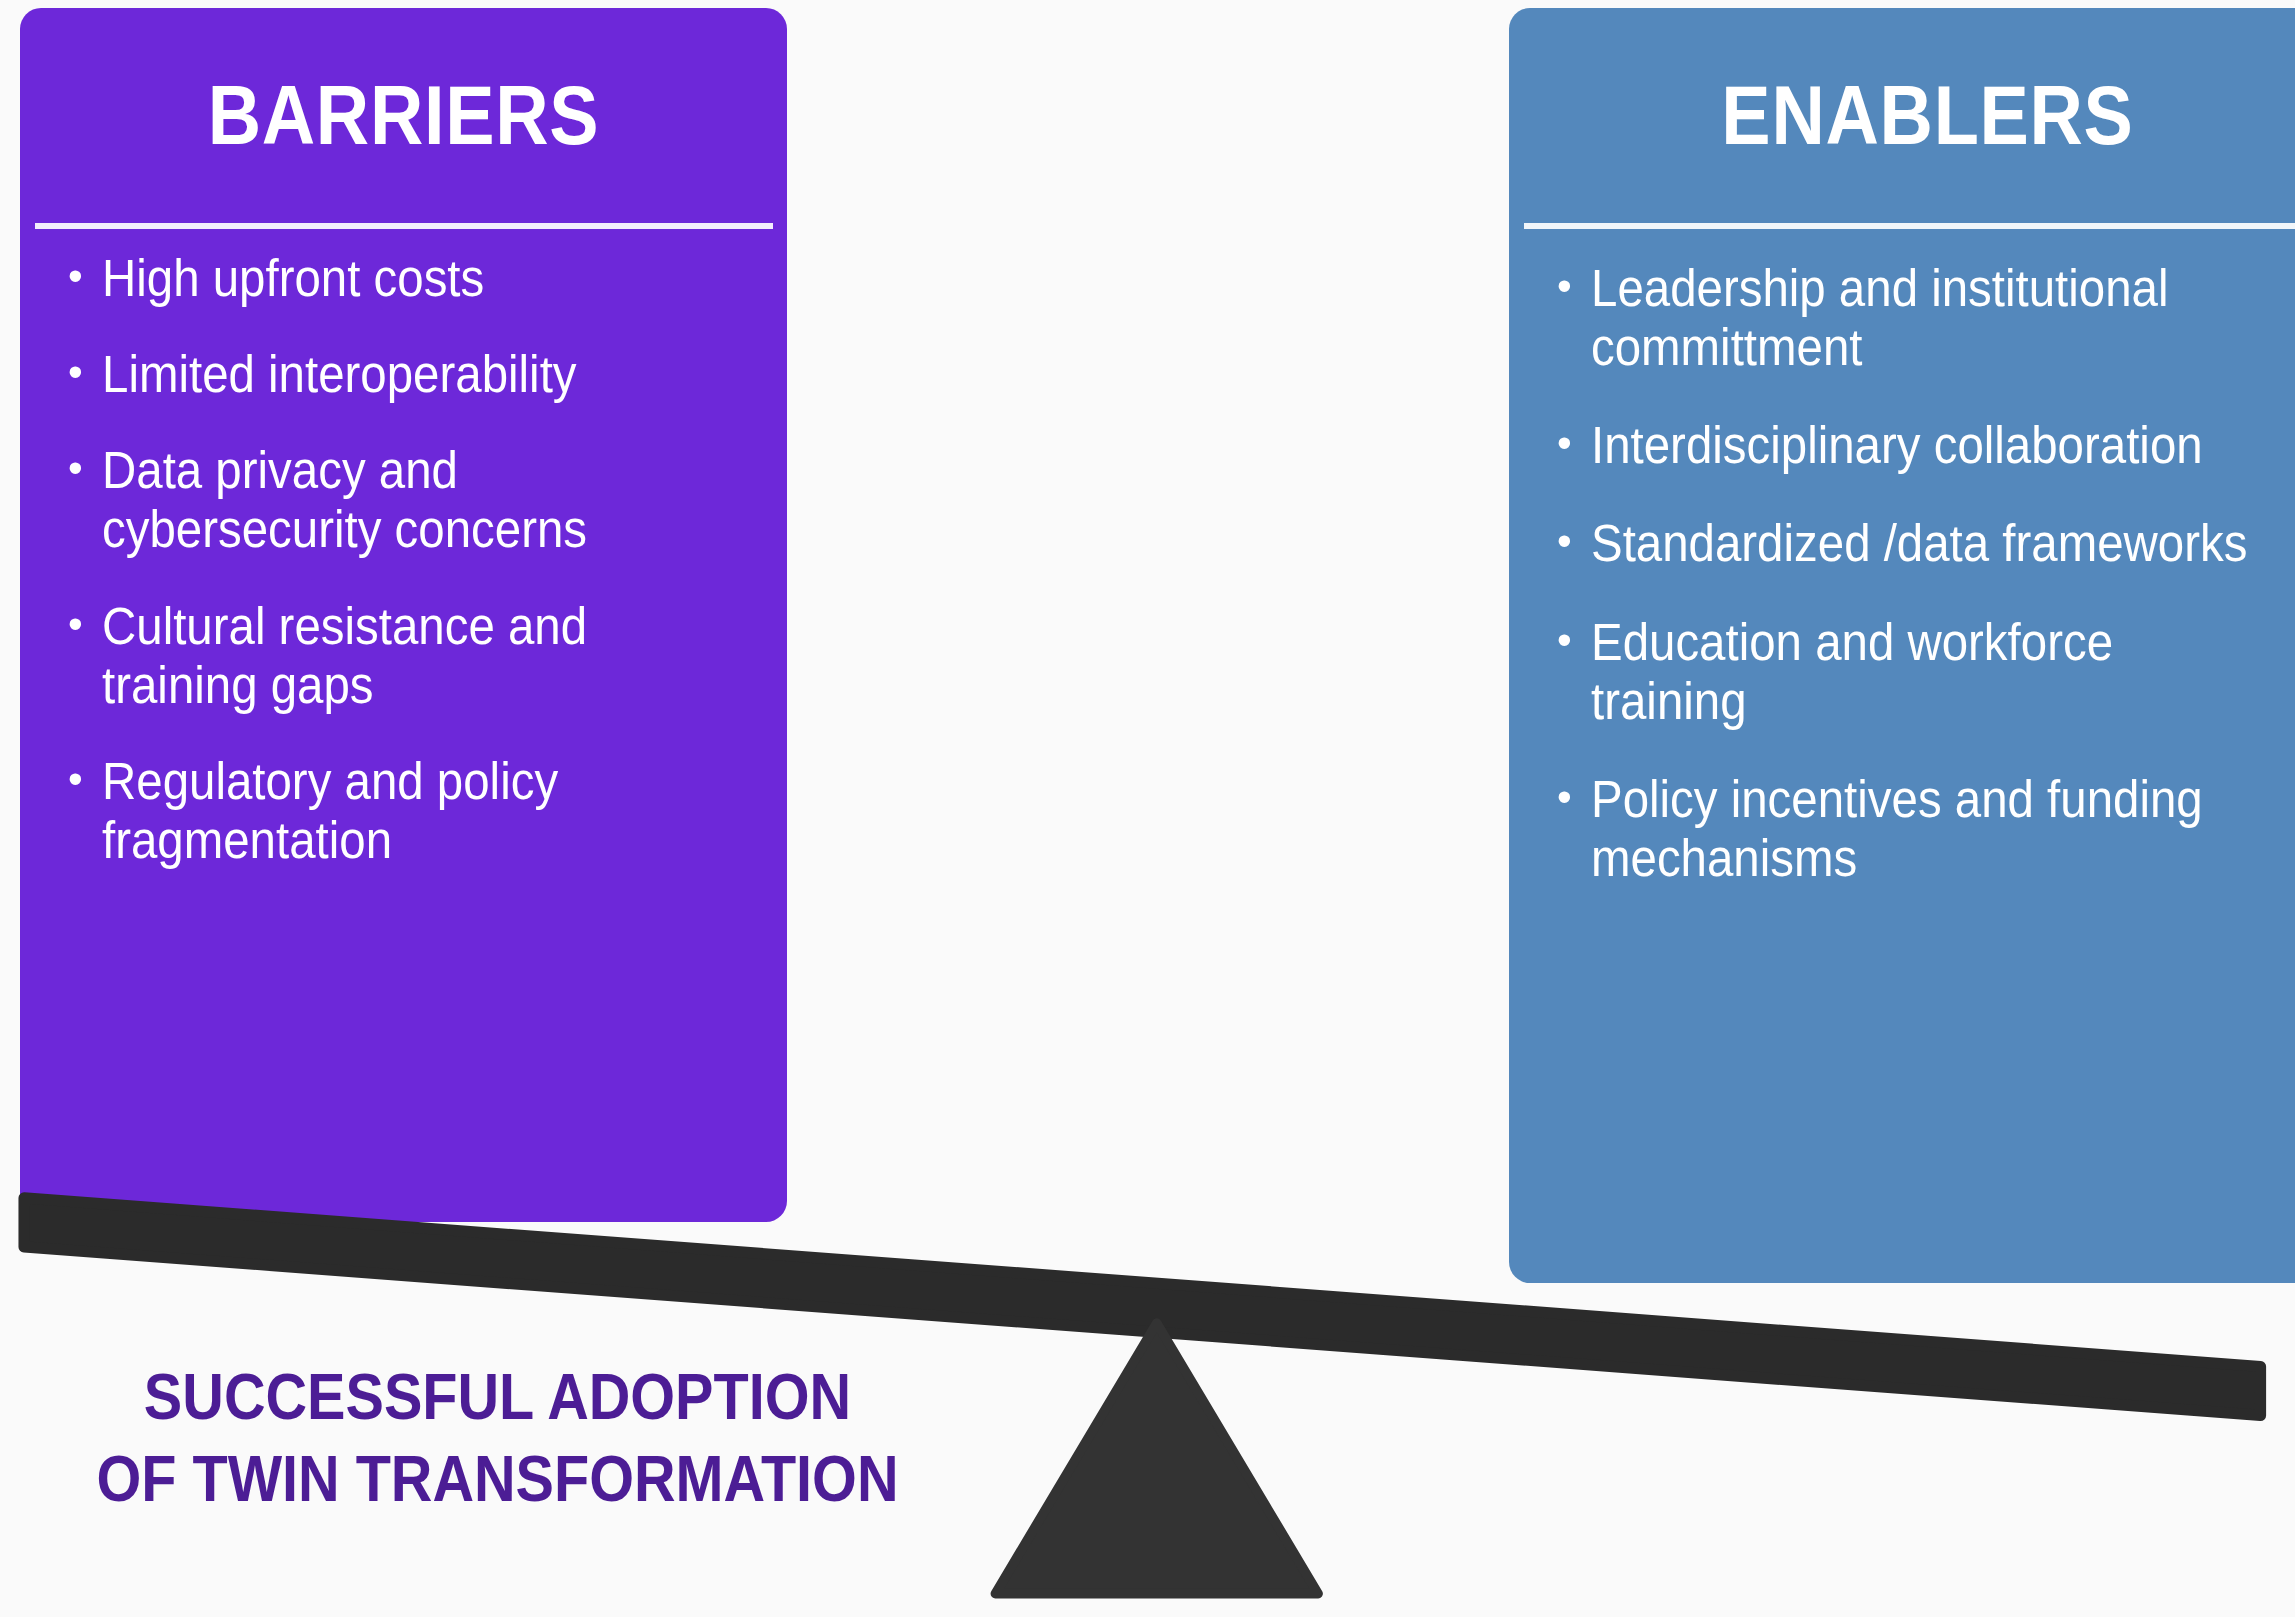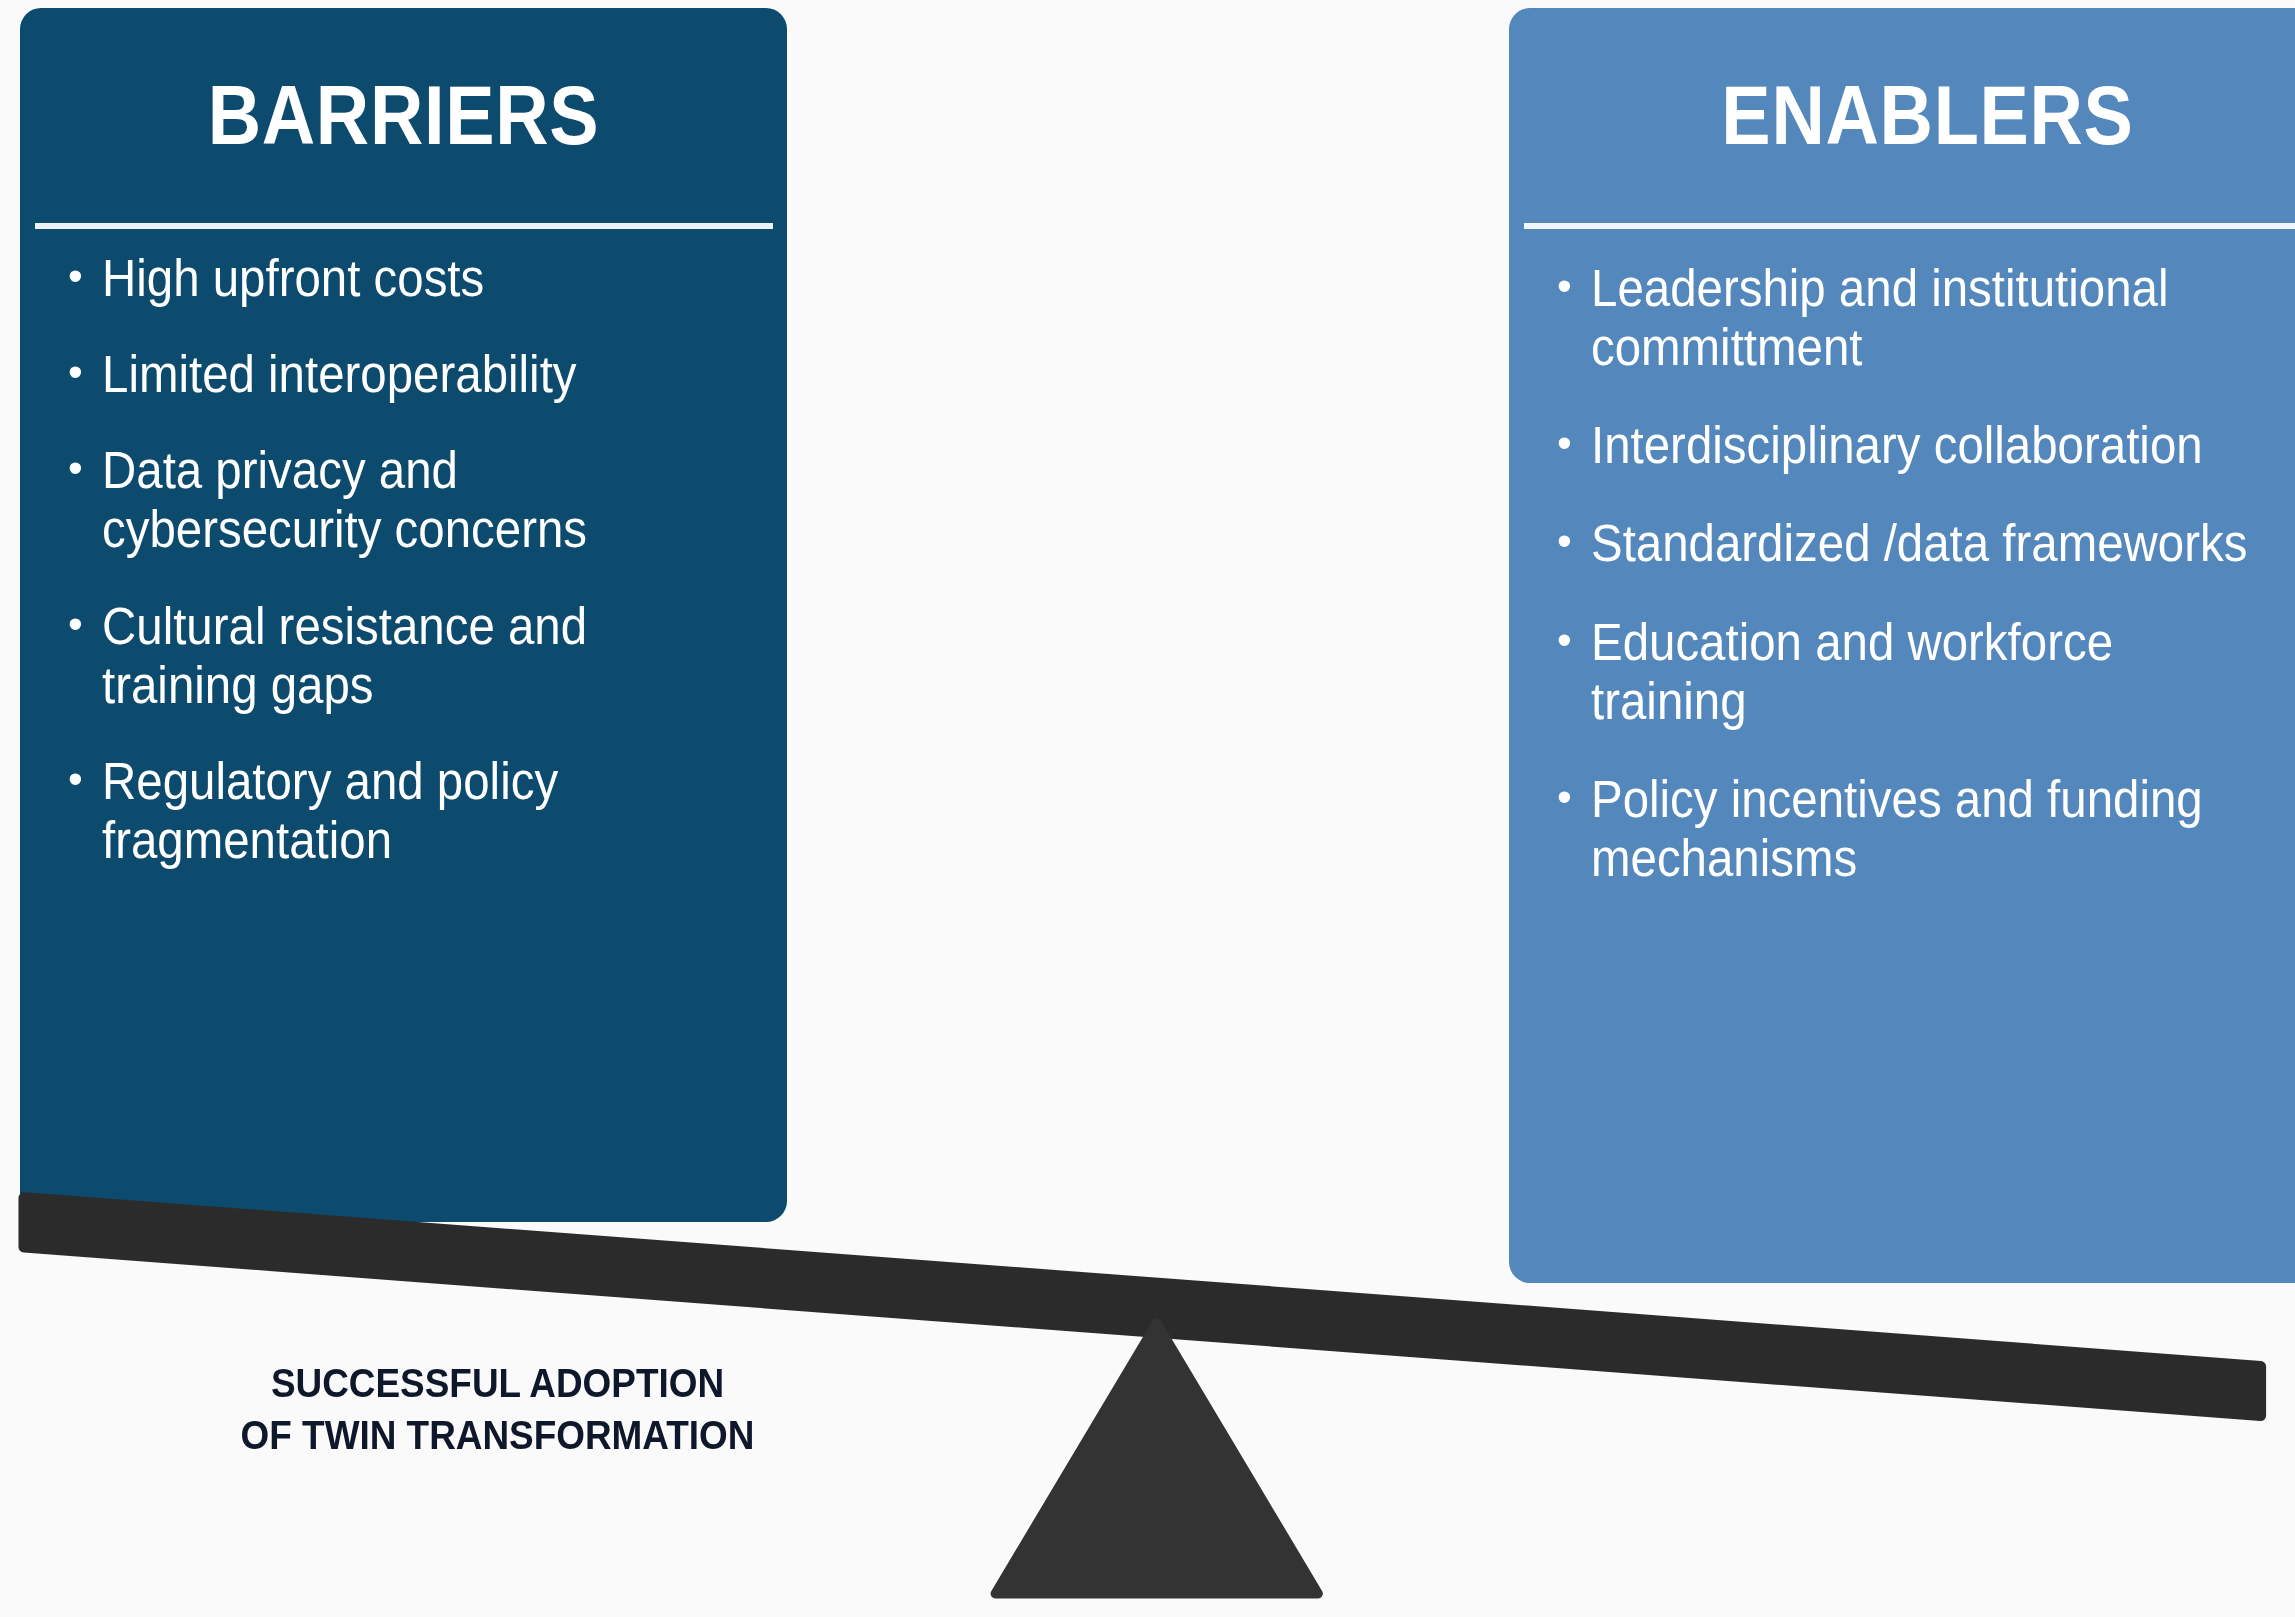--- a/index.html
+++ b/index.html
@@ -21,21 +21,21 @@
     position: absolute;
     box-sizing: border-box;
     border-radius: 21px;
     overflow: hidden;
   }
   .panel-barriers {
     left: 20px;
     top: 8px;
     width: 767px;
     height: 1214px;
-    background: #0c4a6e;
+    background: #6d28d9;
   }
   .panel-enablers {
     left: 1509px;
     top: 8px;
     width: 837px;
     height: 1275px;
     background: #5488bc;
   }
 
   .panel-title {
@@ -117,23 +117,23 @@
     pointer-events: none;
   }
 
   
   .caption {
     position: absolute;
     left: 24px;
     top: 1357px;
     width: 947px;
     text-align: center;
-    color: #0f172a;
+    color: #4c1d95;
     font-weight: bold;
-    font-size: 41px;
+    font-size: 64px;
     line-height: 1.28;
     letter-spacing: 0px;
   }
   .caption-line {
     display: block;
     transform: scaleX(0.9);
     transform-origin: center center;
     white-space: nowrap;
   }
 </style>

